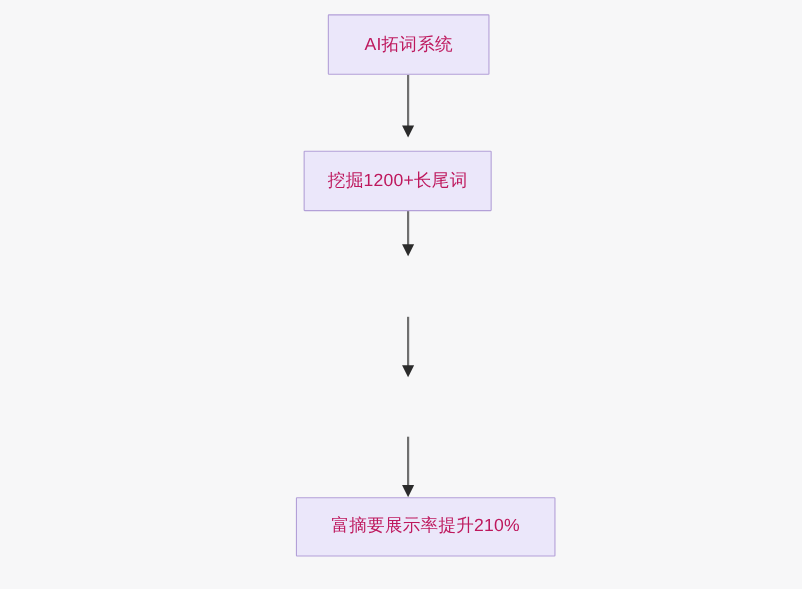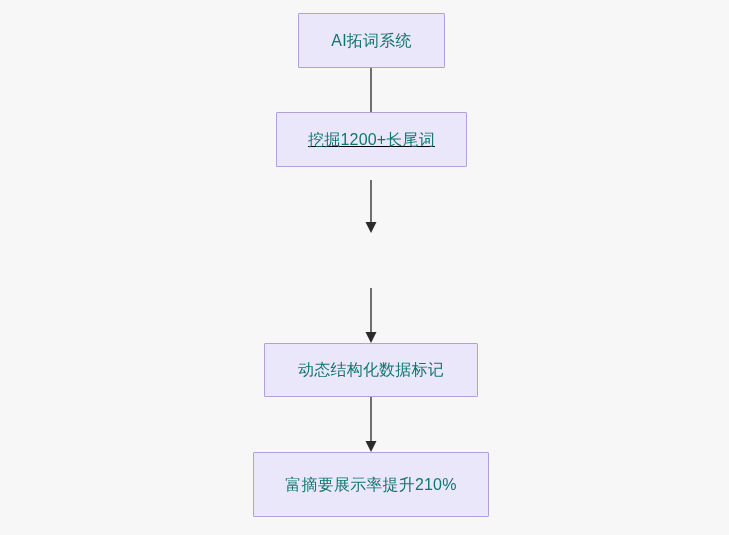--- a/index.html
+++ b/index.html
@@ -24,21 +24,21 @@
     background: #ebe7fa;
     border: 1.3px solid #b3a0d8;
     border-radius: 1px;
     display: flex;
     align-items: center;
     justify-content: center;
   }
   .node-label {
     font-size: 16px;
     line-height: 1.2;
-    color: #0f766e;
+    color: #be185d;
     letter-spacing: 0.2px;
     white-space: nowrap;
     text-align: left;
   }
   .edge {
     position: absolute;
     left: 0;
     top: 0;
     width: 729px;
     height: 535px;
@@ -75,26 +75,23 @@
     <g>
       <line class="edge-line" x1="371" y1="397" x2="371" y2="444"></line>
       <polygon class="edge-head" points="371,452 365.5,441 376.5,441"></polygon>
     </g>
   </svg>
 
   <div class="node" style="left:298px; top:13px; width:147px; height:55px;">
     <span class="node-label">AI拓词系统</span>
   </div>
 
-  <div class="node" style="left:276px; top:112px; width:191px; height:55px;text-decoration:underline;">
+  <div class="node" style="left:276px; top:137px; width:171px; height:55px;">
     <span class="node-label">挖掘1200+长尾词</span>
   </div>
 
 
-  <div class="node" style="left:264px; top:343px; width:214px; height:54px;">
-    <span class="node-label">动态结构化数据标记</span>
-  </div>
 
-  <div class="node" style="left:253px; top:452px; width:236px; height:65px;">
+  <div class="node" style="left:269px; top:452px; width:236px; height:54px;">
     <span class="node-label">富摘要展示率提升210%</span>
   </div>
 
 </div>
 
 </body></html>

